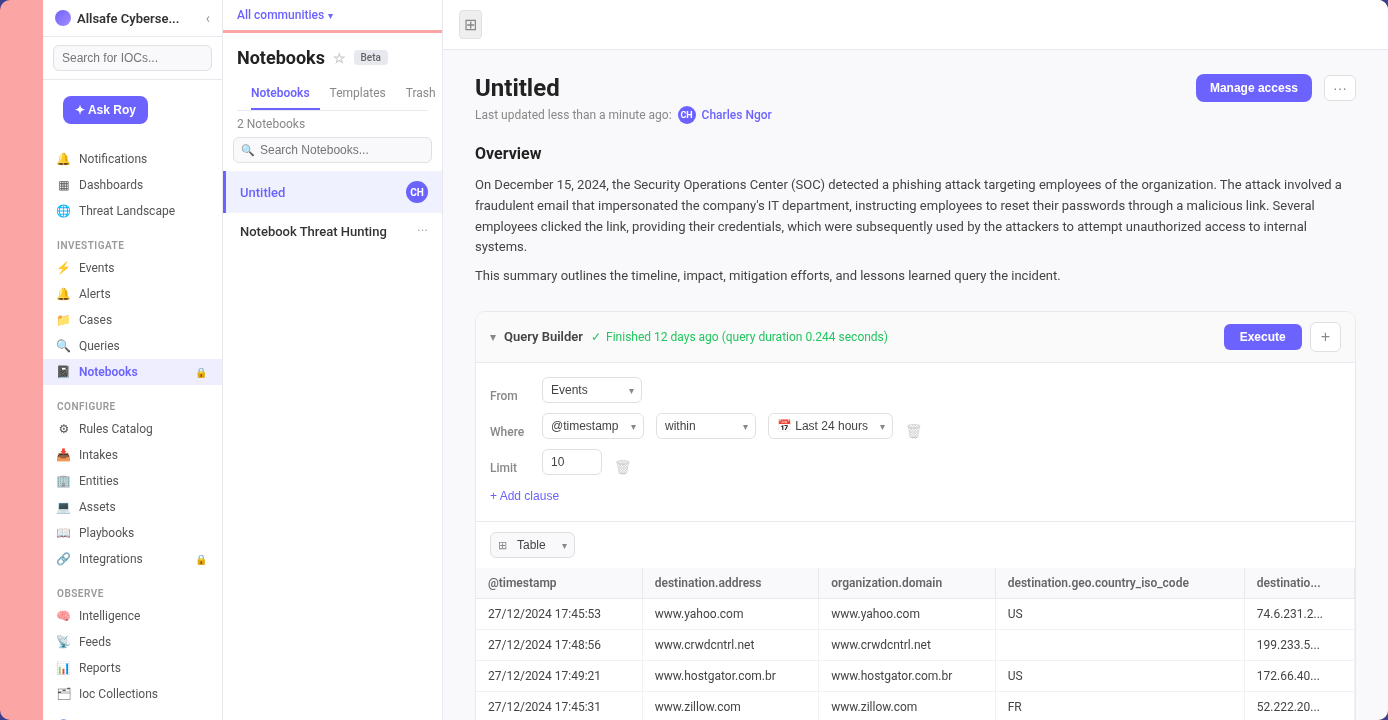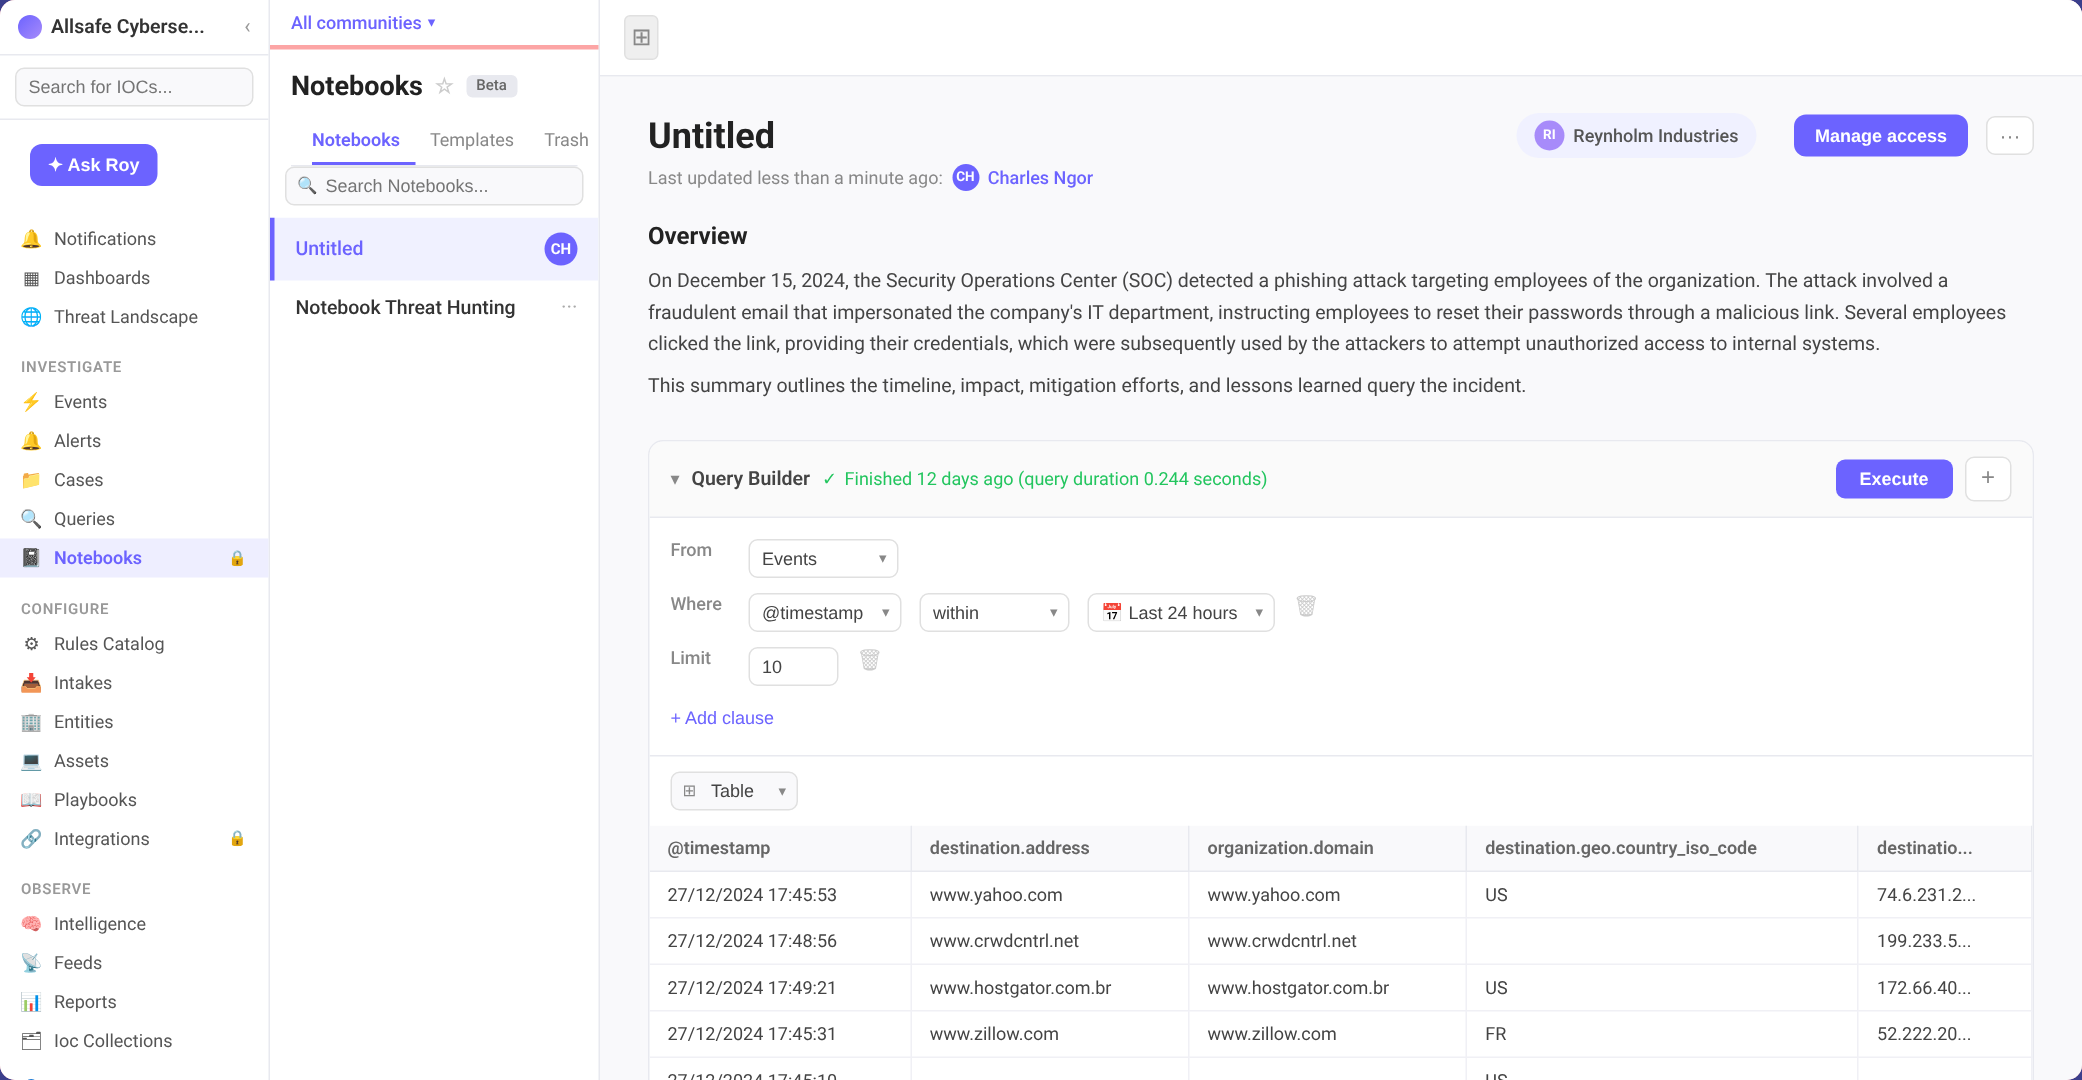--- a/index.html
+++ b/index.html
@@ -1,17 +1,17 @@
 <!DOCTYPE html>
 <html><head>
   <meta charset="utf-8">
   <style>
     * { box-sizing: border-box; margin: 0; padding: 0; }
     body { font-family: -apple-system, BlinkMacSystemFont, 'Segoe UI', Roboto, sans-serif; background: #3b3f8c; display: flex; height: 720px; overflow: hidden; }
-    .app-container { display: flex; width: 1388px; height: 720px; background: #fca5a5; border-radius: 10px; overflow: hidden; margin: auto; }
+    .app-container { display: flex; width: 1388px; height: 720px; background: #fca5a5; border-radius: 10px; overflow: hidden; margin: auto; padding-left: 43px; }
     
     
     .sidebar { width: 180px; background: #fff; display: flex; flex-direction: column; border-right: 1px solid #e8e9ef; flex-shrink: 0; }
     .sidebar-header { padding: 10px 12px; display: flex; align-items: center; justify-content: space-between; border-bottom: 1px solid #e8e9ef; }
     .sidebar-brand { font-size: 13px; font-weight: 600; color: #333; display: flex; align-items: center; gap: 6px; }
     .sidebar-brand-dot { width: 16px; height: 16px; border-radius: 50%; background: linear-gradient(135deg, #6c63ff, #a78bfa); display: inline-block; }
     .sidebar-collapse { color: #999; cursor: pointer; font-size: 14px; }
     .sidebar-search { padding: 8px 10px; border-bottom: 1px solid #e8e9ef; }
     .sidebar-search input { width: 100%; border: 1px solid #e0e0e0; border-radius: 6px; padding: 5px 8px; font-size: 12px; color: #666; background: #f9f9fb; }
     .sidebar-ask-btn { margin: 8px 10px; background: #6c63ff; color: #fff; border: none; border-radius: 8px; padding: 7px 12px; font-size: 12px; font-weight: 600; cursor: pointer; display: flex; align-items: center; gap: 6px; justify-content: center; }
@@ -72,21 +72,21 @@
     .query-block { background: #fff; border: 1px solid #e8e9ef; border-radius: 10px; margin-top: 24px; overflow: hidden; }
     .query-header { display: flex; align-items: center; justify-content: space-between; padding: 10px 14px; border-bottom: 1px solid #e8e9ef; background: #fafafa; }
     .query-header-left { display: flex; align-items: center; gap: 8px; }
     .query-chevron { color: #888; font-size: 12px; cursor: pointer; }
     .query-label { font-size: 13px; font-weight: 600; color: #444; }
     .query-status { display: flex; align-items: center; gap: 5px; font-size: 12px; color: #22c55e; }
     .query-header-right { display: flex; align-items: center; gap: 8px; }
     .execute-btn { background: #6c63ff; color: #fff; border: none; border-radius: 6px; padding: 6px 16px; font-size: 12px; font-weight: 700; cursor: pointer; }
     .add-block-btn { background: #fff; border: 1px solid #e0e0e0; border-radius: 6px; padding: 5px 10px; font-size: 16px; color: #888; cursor: pointer; }
     .query-body { padding: 14px; }
-    .query-row { display: flex; align-items: flex-start; gap: 12px; margin-bottom: 10px; }
+    .query-row { display: flex; align-items: flex-end; gap: 12px; margin-bottom: 10px; }
     .query-row-label { font-size: 12px; color: #888; font-weight: 500; width: 40px; }
     .query-select { border: 1px solid #e0e0e0; border-radius: 6px; padding: 5px 24px 5px 8px; font-size: 12px; color: #444; background: #fff; cursor: pointer; appearance: none; position: relative; min-width: 100px; }
     .select-wrap { position: relative; display: inline-block; }
     .select-wrap::after { content: '▾'; position: absolute; right: 8px; top: 50%; transform: translateY(-50%); color: #888; font-size: 10px; pointer-events: none; }
     .query-input { border: 1px solid #e0e0e0; border-radius: 6px; padding: 5px 8px; font-size: 12px; color: #444; background: #fff; width: 60px; }
     .delete-btn { color: #ccc; cursor: pointer; font-size: 14px; background: none; border: none; }
     .add-clause-btn { background: none; border: none; color: #6c63ff; font-size: 12px; font-weight: 500; cursor: pointer; display: flex; align-items: center; gap: 4px; padding: 4px 0; }
     
     
     .table-block { margin: 0; }
@@ -229,20 +229,21 @@
         <span>Notebooks</span>
         <span class="notebooks-title-star">☆</span>
         <span class="beta-badge">Beta</span>
       </div>
       <div class="notebooks-tabs">
         <div class="notebooks-tab active">Notebooks</div>
         <div class="notebooks-tab">Templates</div>
         <div class="notebooks-tab">Trash</div>
       </div>
     </div>
+    <div class="notebooks-count">2 Notebooks</div>
     <div class="notebooks-search">
       <div class="notebooks-search-wrap">
         <span class="search-icon">🔍</span>
         <input type="text" style="width: 100%; border: 1px solid rgb(224, 224, 224); border-radius: 6px; padding: 5px 8px 5px 26px; font-size: 12px; color: rgb(102, 102, 102); background: rgb(249, 249, 251);" placeholder="Search Notebooks...">
       </div>
     </div>
     <div class="notebook-list">
       <div class="notebook-item active">
         <span class="notebook-item-name">Untitled</span>
         <div class="notebook-item-icon">CH</div>
@@ -256,24 +257,20 @@
 
   <div class="main-content">
     <div class="main-toolbar">
       <button class="toolbar-grid-icon">⊞</button>
     </div>
     <div class="notebook-main">
 
       <div class="notebook-top">
         <h1 class="notebook-title">Untitled</h1>
         <div class="notebook-top-right">
-          <div class="org-badge">
-            <div class="org-badge-icon">RI</div>
-            <span class="org-badge-name">Reynholm Industries</span>
-          </div>
           <button class="manage-access-btn">Manage access</button>
           <button class="more-btn">···</button>
         </div>
       </div>
 
       <div class="notebook-meta">
         <span>Last updated less than a minute ago:</span>
         <div class="meta-avatar">CH</div>
         <span class="meta-author">Charles Ngor</span>
       </div>

